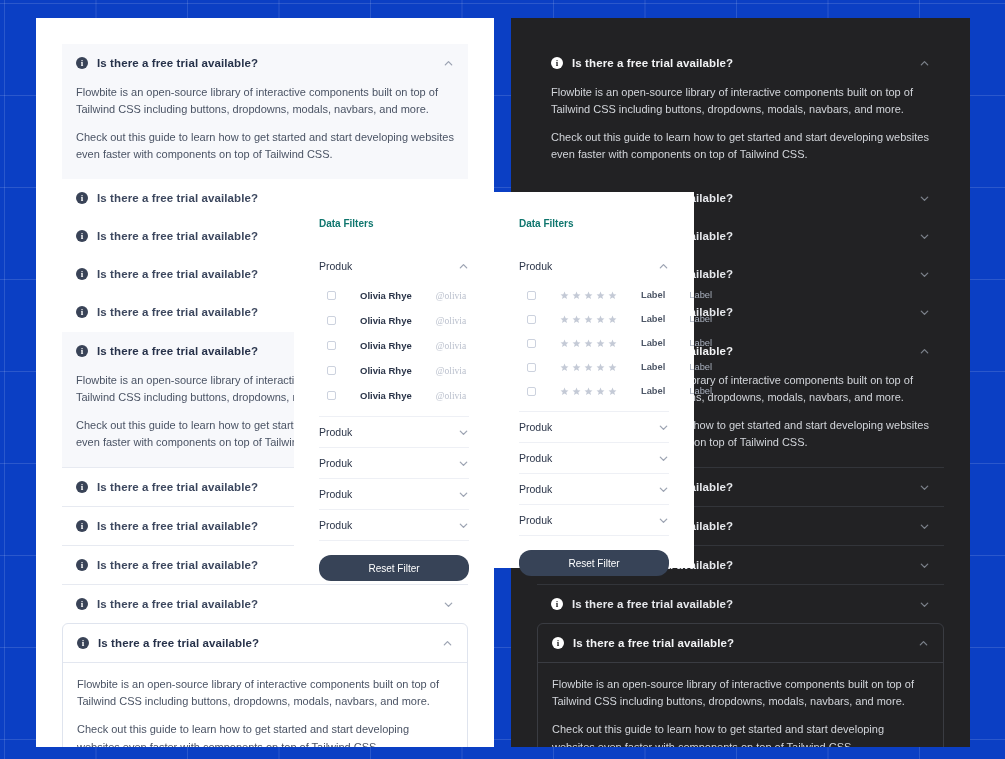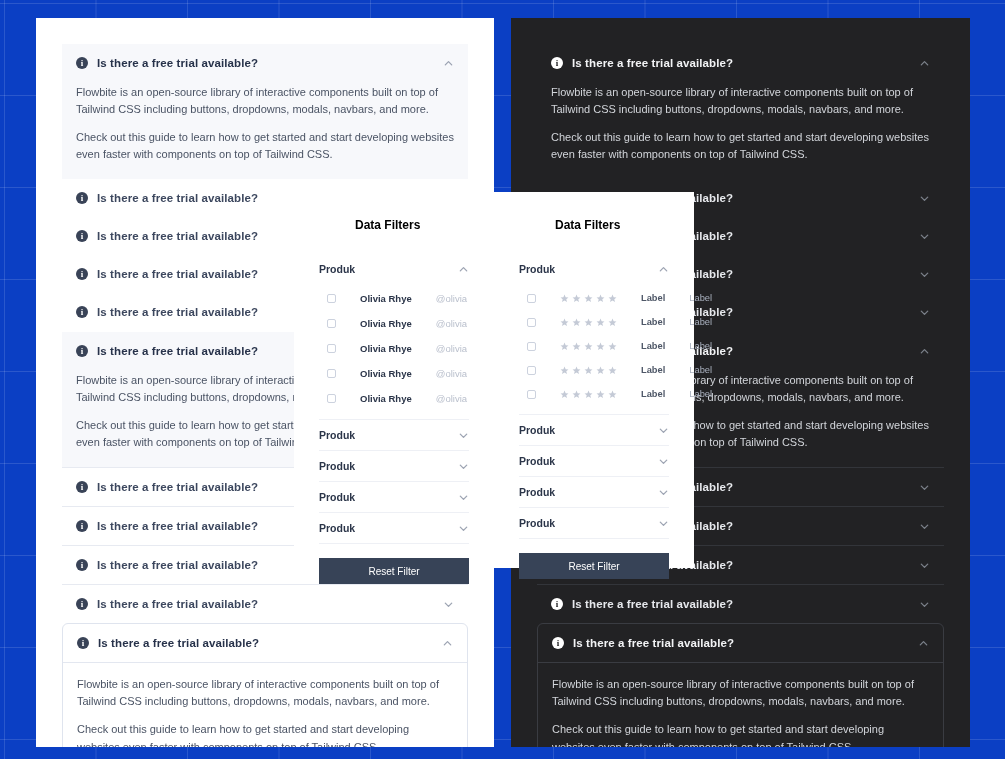--- a/index.html
+++ b/index.html
@@ -95,52 +95,51 @@
 
   
   #filter-overlay {
     position: absolute; left: 294px; top: 192px;
     width: 400px; height: 376px;
     background: #ffffff;
     display: flex;
   }
   .filter-col { width: 200px; padding: 26px 25px 0 25px; }
   .filter-title {
-    font-size: 12px; font-weight: 700; color: #000000;
+    font-size: 10px; font-weight: 700; color: #0f766e;
     margin-bottom: 22px;
-    margin-left: 36px;
   }
   .f-sec-head {
     display: flex; align-items: center;
     padding: 9px 0;
-    font-size: 10.5px; font-weight: 700; color: #2b3549;
+    font-size: 10.5px; font-weight: 400; color: #2b3549;
     cursor: pointer;
   }
   .f-sec-head .label { flex: 1; }
   .f-sec-head .chev svg { stroke: #7b8598; }
   .f-sec-body { padding: 2px 0 8px 0; }
   .f-row {
     display: flex; align-items: center; gap: 24px;
     padding: 7px 0 7px 8px; font-size: 9.5px;
   }
   .cbox {
     width: 9px; height: 9px; border: 1px solid #ccd2de;
     border-radius: 2px; background: #fff; flex: 0 0 auto;
   }
   .f-name { font-weight: 700; color: #2b3549; }
-  .f-handle { color: #b9bfcc; }
+  .f-handle { color: #b9bfcc; font-family: Liberation Serif, serif; }
   .stars { display: inline-flex; gap: 3px; }
   .star { width: 9px; height: 9px; display: block; }
   .star svg { display: block; width: 9px; height: 9px; fill: #c4cad6; }
   .lbl-bold { font-weight: 700; color: #4e5767; font-size: 9.3px; }
   .lbl-soft { color: #a9b0be; font-size: 9.3px; }
   .f-divider { border-top: 1px solid #eef0f5; }
   .reset-btn {
     margin-top: 14px; width: 100%; height: 26px;
-    background: #374357; color: #ffffff; border: none; border-radius: 0;
+    background: #374357; color: #ffffff; border: none; border-radius: 12px;
     font-size: 10px; font-family: "Liberation Sans", sans-serif;
     cursor: pointer;
   }
 </style>
 </head>
 <body>
 
 <div class="panel light" id="light-panel">
   <div class="panel-inner">
       <div class="group-flat">

